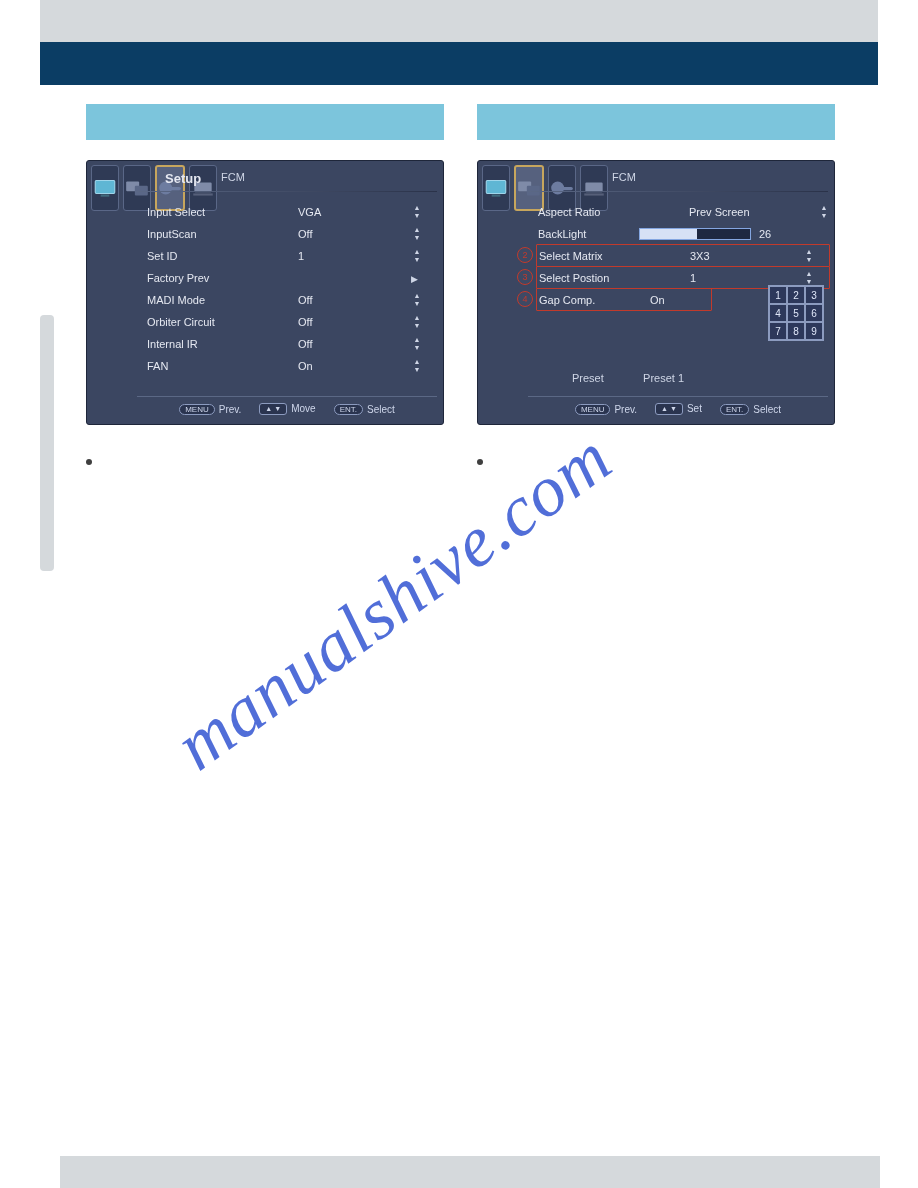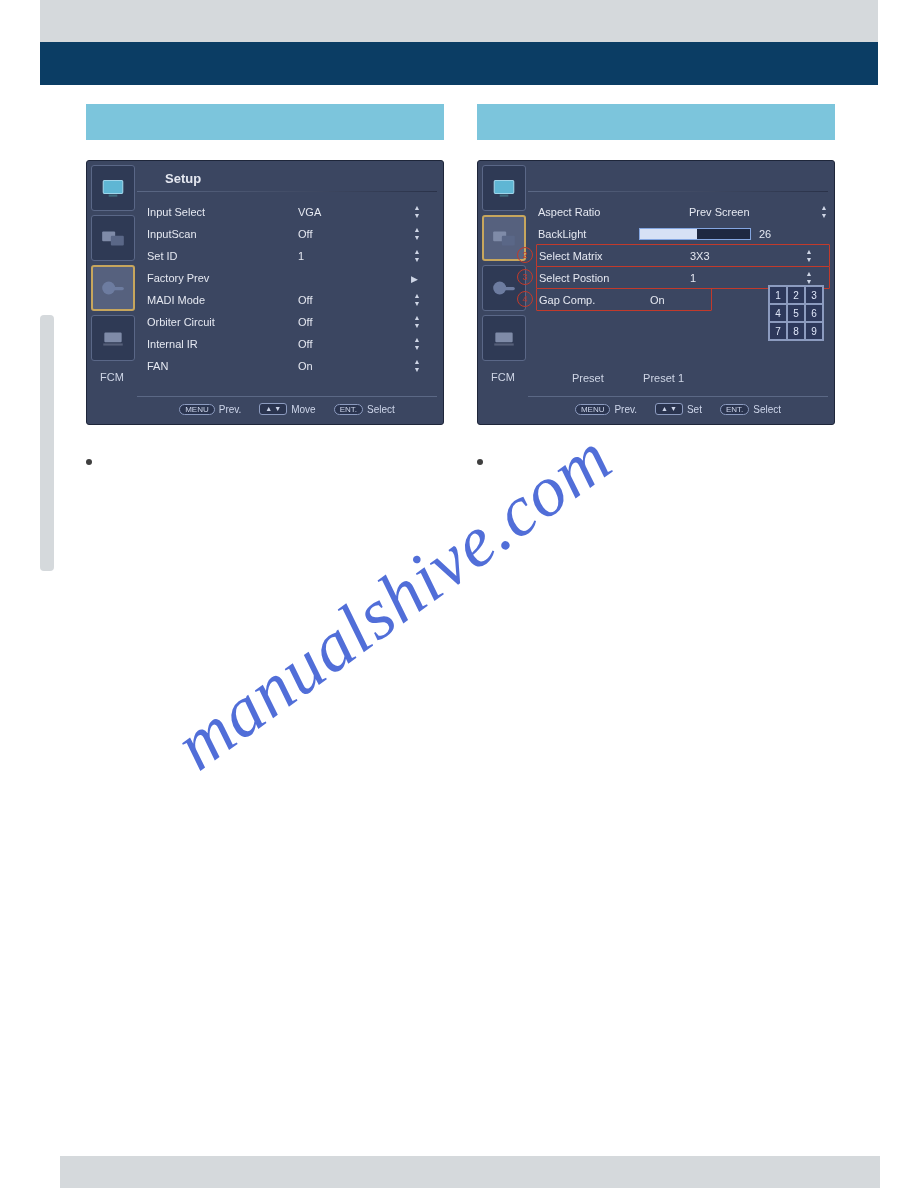--- a/index.html
+++ b/index.html
@@ -96,21 +96,21 @@
   }
   .panel .title-sep {
     position: absolute;
     left: 50px; right: 6px; top: 30px; height: 1px;
     background: linear-gradient(90deg, #5b6885, #2a3249);
   }
   
   .side-icons {
     position: absolute;
     left: 4px; top: 4px; width: 44px;
-    display: flex; flex-direction: column;
+    display: flex; flex-direction: row;
     gap: 4px;
   }
   .side-icon {
     width: 42px; height: 44px;
     background: #2f3a55;
     border: 1px solid #5a6787;
     border-radius: 3px;
     display: flex;
     align-items: center; justify-content: center;
   }
@@ -218,21 +218,21 @@
     position: absolute;
     left: 50px; right: 6px; bottom: 3px;
     height: 24px;
     border-top: 1px solid #5b6885;
     display: flex; gap: 18px;
     align-items: center; justify-content: center;
     font-size: 10px;
     color: #ced6ea;
   }
   .hint {
-    display: flex; align-items: flex-end; gap: 4px;
+    display: flex; align-items: flex-start; gap: 4px;
   }
   .pill {
     display: inline-block;
     padding: 0px 5px;
     border: 1px solid #8c9bbf;
     border-radius: 7px;
     font-size: 8px;
     background: #2a344f;
   }
   .rect-btn {

